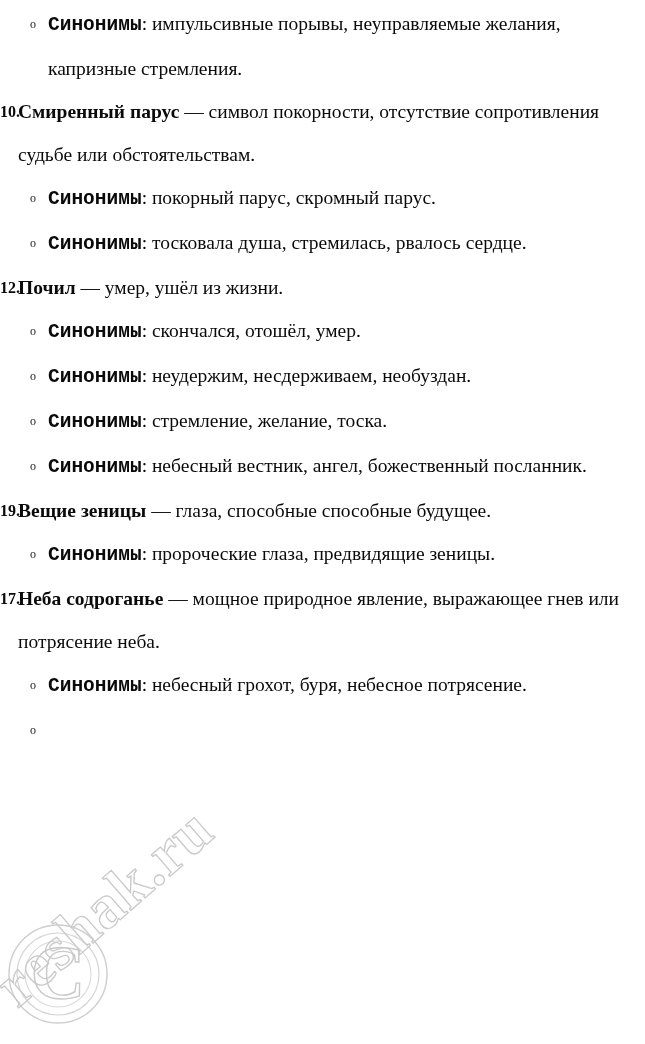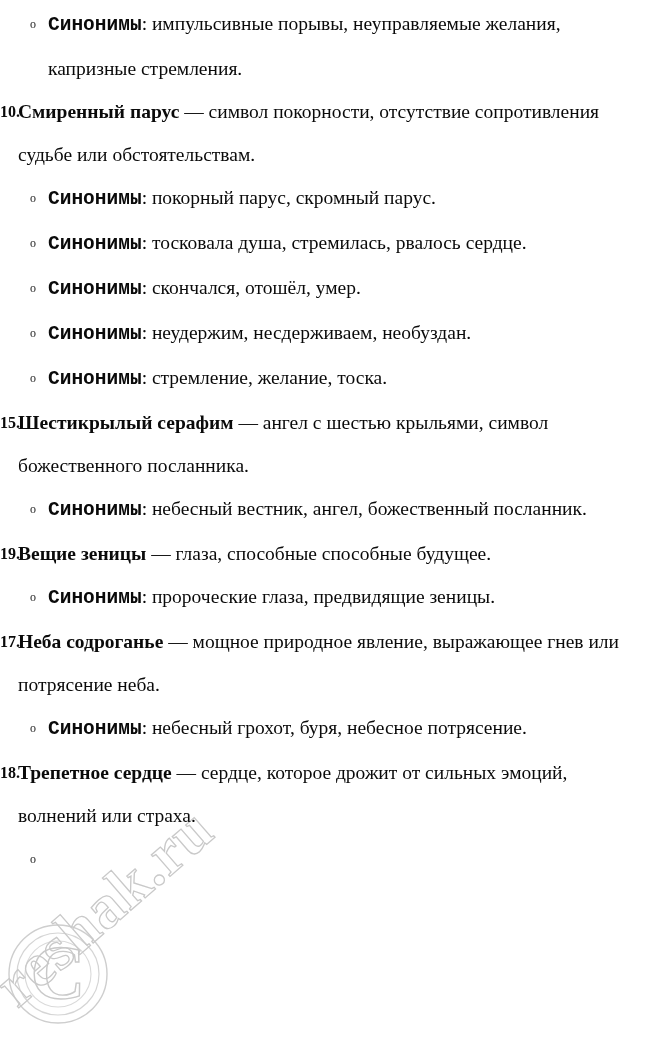--- a/index.html
+++ b/index.html
@@ -124,28 +124,27 @@
       </svg>
     </div>
     <div class="wm-text">reshak.ru</div>
   </div>
 
   <div class="content">
       <p class="sub just-off"><span class="bullet">o</span><span class="lead">Синонимы</span><span>: импульсивные порывы, неуправляемые желания, капризные стремления.</span></p>
       <p class="entry just-off"><span class="num">10.</span><span class="term">Смиренный парус</span><span> — символ покорности, отсутствие сопротивления судьбе или обстоятельствам.</span></p>
       <p class="sub just-off"><span class="bullet">o</span><span class="lead">Синонимы</span><span>: покорный парус, скромный парус.</span></p>
       <p class="sub just-off"><span class="bullet">o</span><span class="lead">Синонимы</span><span>: тосковала душа, стремилась, рвалось сердце.</span></p>
+      <p class="entry just-off"><span class="num">12.</span><span class="term">Почил</span><span> — умер, ушёл из жизни.</span></p>
       <p class="sub just-off"><span class="bullet">o</span><span class="lead">Синонимы</span><span>: скончался, отошёл, умер.</span></p>
       <p class="sub just-off"><span class="bullet">o</span><span class="lead">Синонимы</span><span>: неудержим, несдерживаем, необуздан.</span></p>
       <p class="sub just-off"><span class="bullet">o</span><span class="lead">Синонимы</span><span>: стремление, желание, тоска.</span></p>
-      <p class="entry just-off"><span class="num">15.</span><span class="term">Шестикрылый серафим</span><span> — ангел с шестью крыльями, символ божественного посланника.</span></p>
       <p class="sub just-off"><span class="bullet">o</span><span class="lead">Синонимы</span><span>: небесный вестник, ангел, божественный посланник.</span></p>
       <p class="entry just-off"><span class="num">19.</span><span class="term">Вещие зеницы</span><span> — глаза, способные способные будущее.</span></p>
       <p class="sub just-off"><span class="bullet">o</span><span class="lead">Синонимы</span><span>: пророческие глаза, предвидящие зеницы.</span></p>
       <p class="entry just-off"><span class="num">17.</span><span class="term">Неба содроганье</span><span> — мощное природное явление, выражающее гнев или потрясение неба.</span></p>
       <p class="sub just-off"><span class="bullet">o</span><span class="lead">Синонимы</span><span>: небесный грохот, буря, небесное потрясение.</span></p>
-      <p class="entry just-off"><span class="num">18.</span><span class="term">Трепетное сердце</span><span> — сердце, которое дрожит от сильных эмоций, волнений или страха.</span></p>
       <p class="sub just-off">
         <span class="bullet">o</span>
       </p>
     </div>
 
 </div>
 
 </body></html>

